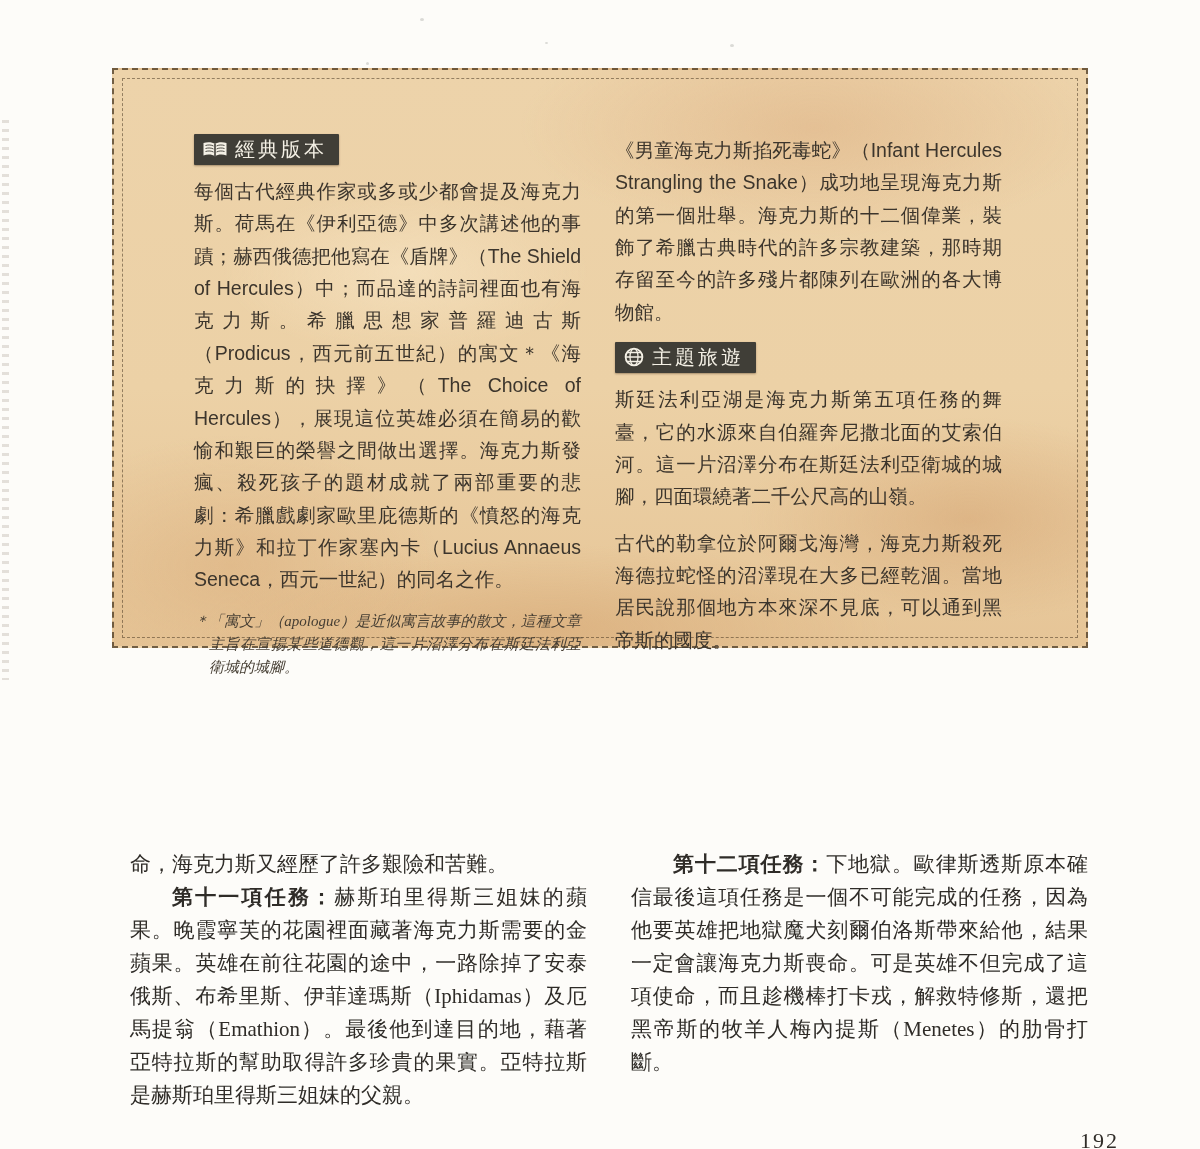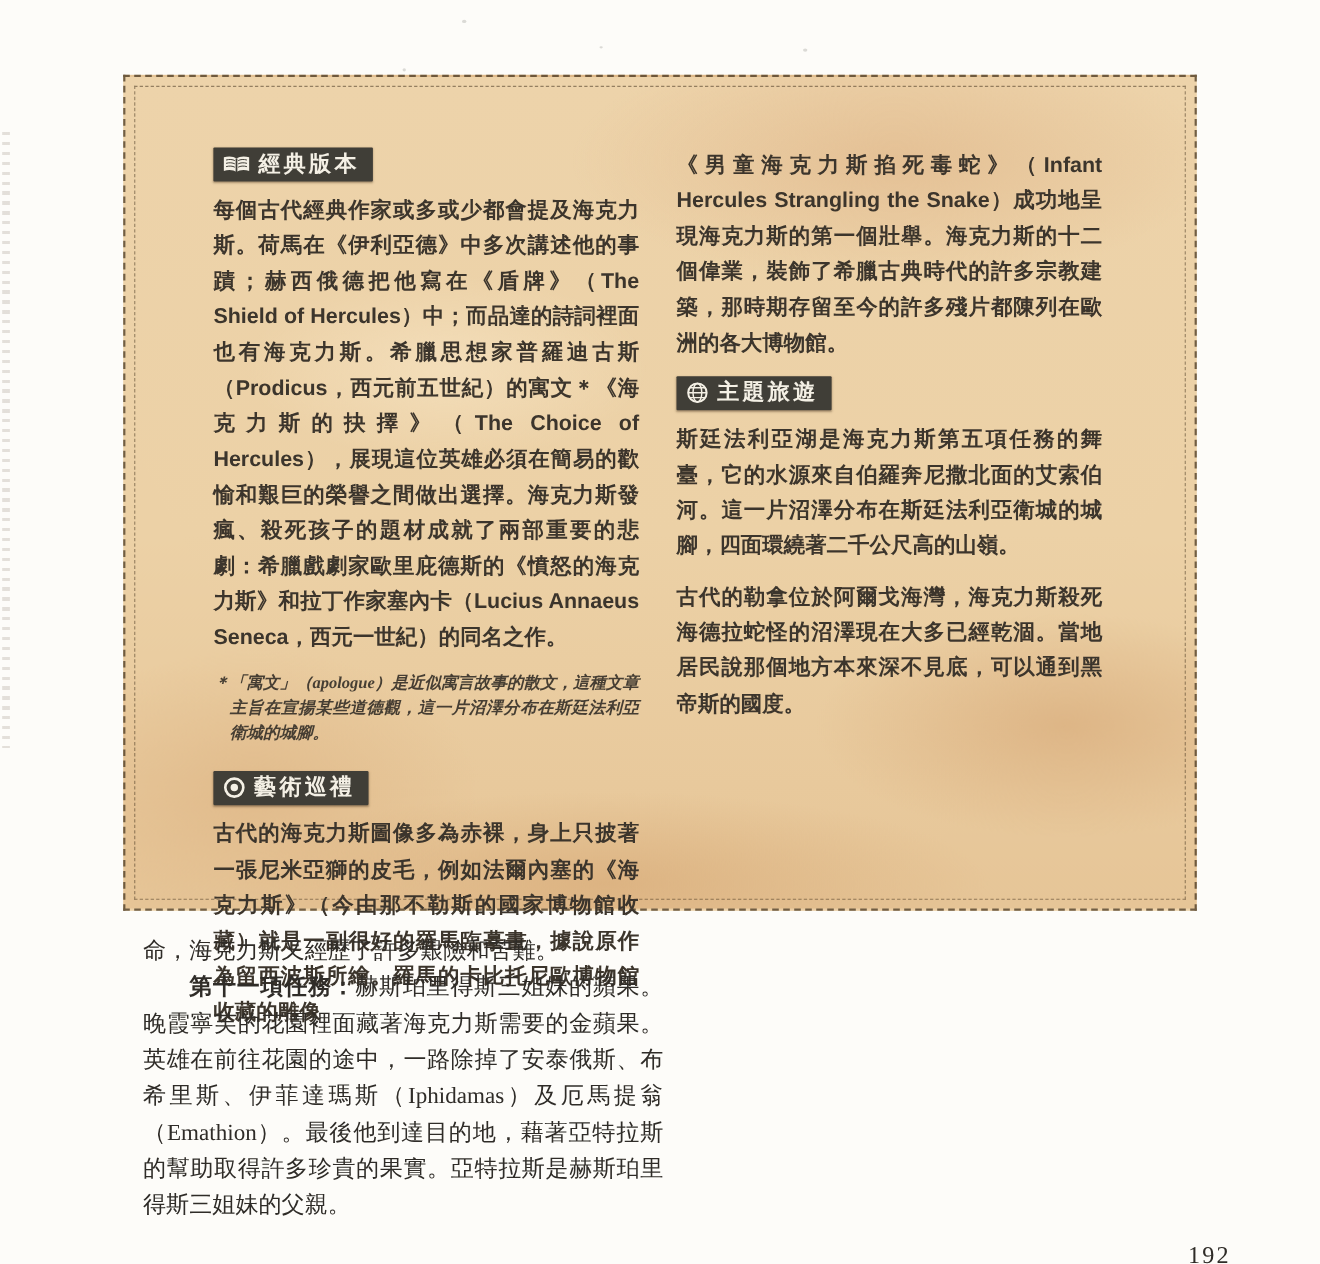--- a/index.html
+++ b/index.html
@@ -14,32 +14,31 @@
   
   .speck{position:absolute;border-radius:50%;background:#9a9a96;opacity:.35;}
   .scan-artifact{
     position:absolute;left:2px;top:120px;width:7px;height:560px;
     background:repeating-linear-gradient(180deg,rgba(90,70,50,.45) 0 3px,transparent 3px 9px);
     opacity:.35;
   }
 
   
   .panel{
-    position:absolute;left:112px;top:68px;width:976px;height:760px;
+    position:absolute;left:112px;top:68px;width:976px;height:580px;
     box-sizing:border-box;
     padding:64px 84px 40px 80px;
     background:
       radial-gradient(ellipse 420px 160px at 72% 10%, rgba(221,177,132,.55), transparent 70%),
       radial-gradient(ellipse 320px 200px at 12% 86%, rgba(216,170,120,.45), transparent 65%),
       radial-gradient(ellipse 380px 170px at 88% 78%, rgba(210,160,110,.5), transparent 60%),
       radial-gradient(ellipse 500px 120px at 45% 97%, rgba(212,164,112,.55), transparent 70%),
       radial-gradient(ellipse 260px 120px at 30% 35%, rgba(248,230,198,.6), transparent 70%),
       linear-gradient(180deg,#edd3aa 0%,#ecd1a6 55%,#e6c597 100%);
     border:2px dashed rgba(62,46,26,.7);
-    font-weight:bold;
   }
   .panel::before{
     content:"";position:absolute;inset:8px;
     border:1.5px dashed rgba(62,46,26,.5);
     pointer-events:none;
   }
   .panel-cols{display:flex;gap:34px;position:relative;}
   .pcol{width:400px;}
 
   .badge{
@@ -118,32 +117,20 @@
               <path d="M3.5 4.5 C6.5 3.6,9.5 3.9,11.5 5 M3.5 7.5 C6.5 6.6,9.5 6.9,11.5 8 M3.5 10.5 C6.5 9.6,9.5 9.9,11.5 11 M22.5 4.5 C19.5 3.6,16.5 3.9,14.5 5 M22.5 7.5 C19.5 6.6,16.5 6.9,14.5 8 M22.5 10.5 C19.5 9.6,16.5 9.9,14.5 11" stroke="#403e37" stroke-width="0.9" fill="none"></path>
             </svg>
           </span>
           <span>經典版本</span>
         </div>
 
         <p class="pbody">每個古代經典作家或多或少都會提及海克力斯。荷馬在《伊利亞德》中多次講述他的事蹟；赫西俄德把他寫在《盾牌》（The Shield of Hercules）中；而品達的詩詞裡面也有海克力斯。希臘思想家普羅迪古斯（Prodicus，西元前五世紀）的寓文＊《海克力斯的抉擇》（The Choice of Hercules），展現這位英雄必須在簡易的歡愉和艱巨的榮譽之間做出選擇。海克力斯發瘋、殺死孩子的題材成就了兩部重要的悲劇：希臘戲劇家歐里庇德斯的《憤怒的海克力斯》和拉丁作家塞內卡（Lucius Annaeus Seneca，西元一世紀）的同名之作。</p>
 
         <p class="footnote">＊「寓文」（apologue）是近似寓言故事的散文，這種文章主旨在宣揚某些道德觀，這一片沼澤分布在斯廷法利亞衛城的城腳。</p>
 
-        <div class="sect">
-          <div class="badge">
-            <span class="ic">
-              <svg width="22" height="22" viewBox="0 0 22 22" aria-hidden="true">
-                <circle cx="11" cy="11" r="8.2" fill="none" stroke="#f4f0e5" stroke-width="2.4"></circle>
-                <circle cx="11" cy="11" r="3.4" fill="#f4f0e5"></circle>
-              </svg>
-            </span>
-            <span>藝術巡禮</span>
-          </div>
-          <p class="pbody">古代的海克力斯圖像多為赤裸，身上只披著一張尼米亞獅的皮毛，例如法爾內塞的《海克力斯》（今由那不勒斯的國家博物館收藏）就是一副很好的羅馬臨摹畫，據說原作為留西波斯所繪。羅馬的卡比托尼歐博物館收藏的雕像</p>
-        </div>
       </div>
 
       <div class="pcol">
 
         <p class="pbody">《男童海克力斯掐死毒蛇》（Infant Hercules Strangling the Snake）成功地呈現海克力斯的第一個壯舉。海克力斯的十二個偉業，裝飾了希臘古典時代的許多宗教建築，那時期存留至今的許多殘片都陳列在歐洲的各大博物館。</p>
 
         <div class="sect" style="margin-top:14px;">
           <div class="badge">
             <span class="ic">
               <svg width="22" height="22" viewBox="0 0 22 22" aria-hidden="true">
@@ -160,17 +147,20 @@
       </div>
 
     </div>
   </div>
 
   <div class="bodytext">
     <div class="bcol">
       <p><span>命，海克力斯又經歷了許多艱險和苦難。</span></p>
       <p class="indent"><span class="tasklabel">第十一項任務：</span><span>赫斯珀里得斯三姐妹的蘋果。晚霞寧芙的花園裡面藏著海克力斯需要的金蘋果。英雄在前往花園的途中，一路除掉了安泰俄斯、布希里斯、伊菲達瑪斯（Iphidamas）及厄馬提翁（Emathion）。最後他到達目的地，藉著亞特拉斯的幫助取得許多珍貴的果實。亞特拉斯是赫斯珀里得斯三姐妹的父親。</span></p>
     </div>
+    <div class="bcol">
+      <p class="indent"><span class="tasklabel">第十二項任務：</span><span>下地獄。歐律斯透斯原本確信最後這項任務是一個不可能完成的任務，因為他要英雄把地獄魔犬刻爾伯洛斯帶來給他，結果一定會讓海克力斯喪命。可是英雄不但完成了這項使命，而且趁機棒打卡戎，解救特修斯，還把黑帝斯的牧羊人梅內提斯（Menetes）的肋骨打斷。</span></p>
+    </div>
   </div>
 
   <div class="page-number">192</div>
 
 </div>
 
 </body></html>

